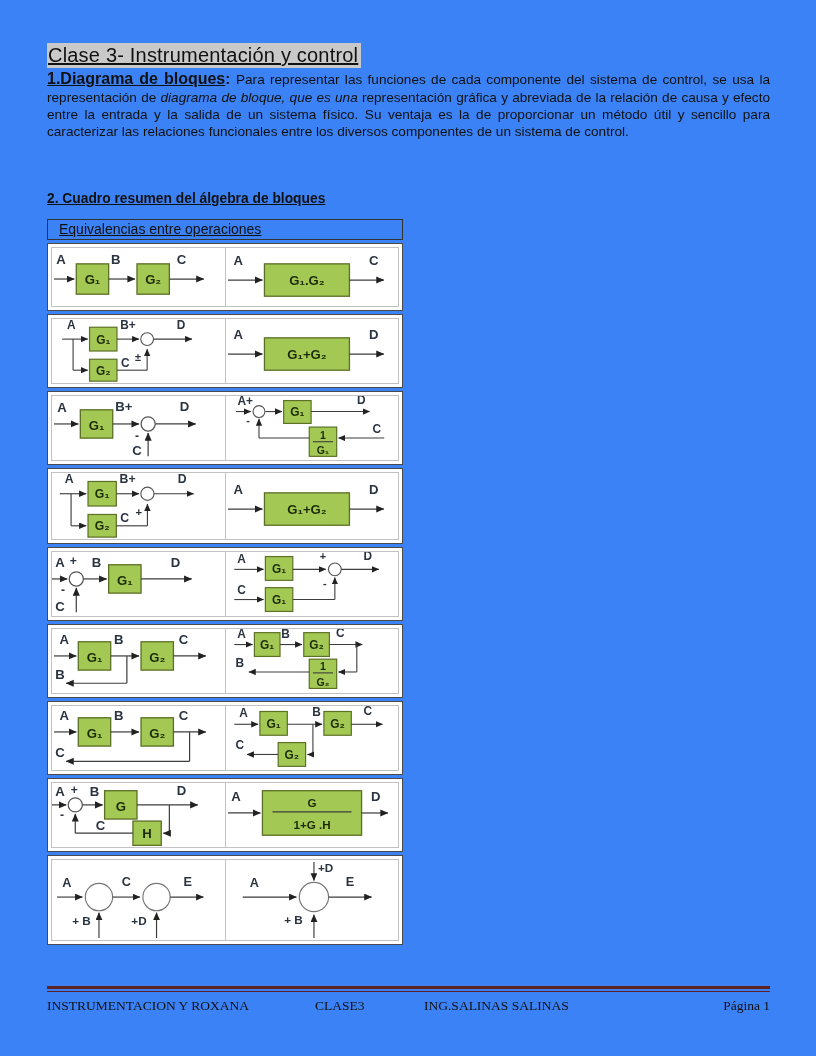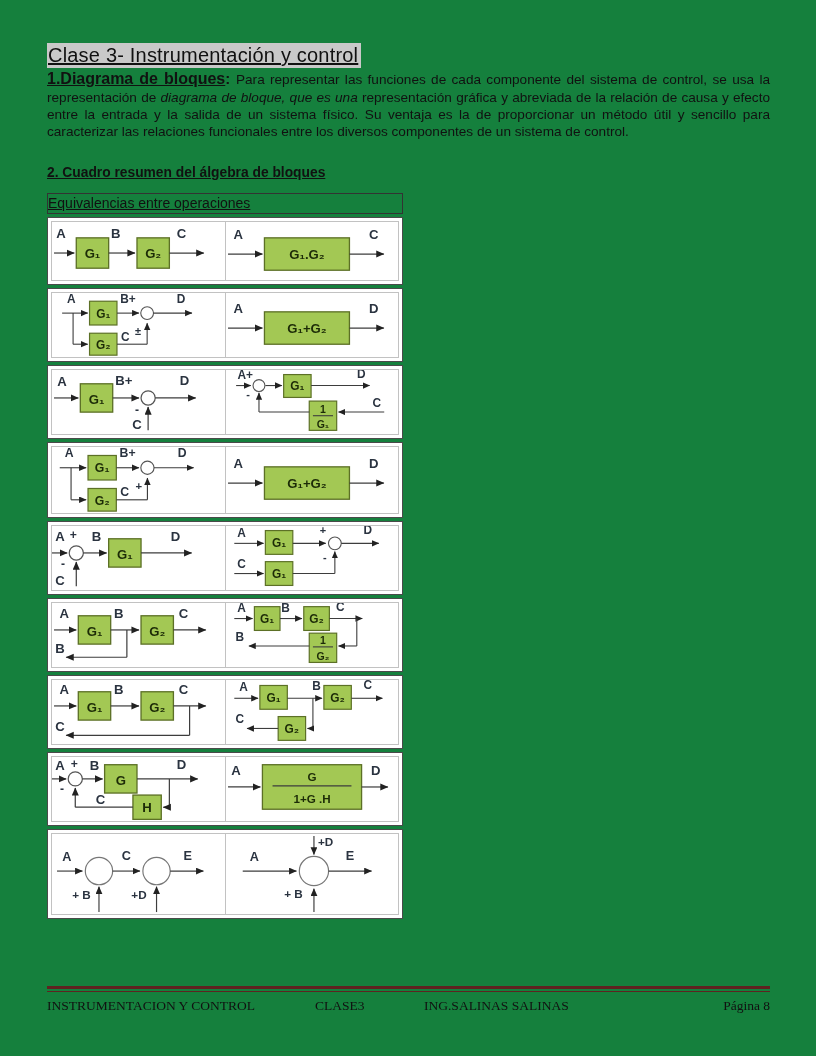--- a/index.html
+++ b/index.html
@@ -1,26 +1,26 @@
 <!DOCTYPE html>
 <html><head>
 <meta charset="utf-8">
 <style>
   html,body{margin:0;padding:0;background:#888;}
-  .page{position:relative;width:816px;height:1056px;background:#15803d;margin:0 auto;
+  .page{position:relative;width:816px;height:1056px;background:#3b82f6;margin:0 auto;
         font-family:"Liberation Sans",sans-serif;color:#111;overflow:hidden;}
   .content{position:absolute;left:47px;top:44px;width:723px;}
   .title{font-size:20px;letter-spacing:.2px;}
   .title .hl{background:#c9c9c9;text-decoration:underline;padding:1px 3px 2px 1px;}
   .intro{margin-top:2px;font-size:13.6px;line-height:1.26;text-align:justify;}
   .intro .h2{font-size:16px;font-weight:bold;text-decoration:underline;}
   .intro .h2c{font-size:15px;font-weight:bold;}
-  .sec2{margin-top:24px;font-size:13.8px;font-weight:bold;text-decoration:underline;}
+  .sec2{margin-top:50px;font-size:13.8px;font-weight:bold;text-decoration:underline;}
   .tbl{margin-top:13px;width:356px;}
-  .eq-box{border:1px solid #333;padding:1px 4px 2px 0;font-size:14px;}
+  .eq-box{border:1px solid #333;padding:1px 4px 2px 11px;font-size:14px;}
   .eq-box span{text-decoration:underline;}
   .row{border:1px solid #4a4a4a;margin-top:3px;padding:3px;background:#fff;}
   .row-inner{border:1px solid #c2c2c2;display:flex;}
   .cell{flex:1;display:flex;align-items:center;justify-content:center;overflow:hidden;}
   .cell.left{border-right:1px solid #c2c2c2;}
   svg.dg{display:block;}
   .t{font:700 13px "Liberation Sans",sans-serif;fill:#2a3340;text-anchor:middle;}
   .s{font:700 12px "Liberation Sans",sans-serif;fill:#2a3340;text-anchor:middle;}
   .g{font:700 13px "Liberation Sans",sans-serif;fill:#1c2b07;text-anchor:middle;}
   .f{font:700 11.5px "Liberation Sans",sans-serif;fill:#1c2b07;text-anchor:middle;}
@@ -409,19 +409,19 @@
         </div>
       </div>
         </div>
 
     </div>
   </div>
 
   <div class="footer">
     <div class="fbar"></div>
     <div class="frow">
-      <span class="f-left">INSTRUMENTACION Y CONTROL</span>
+      <span class="f-left">INSTRUMENTACION Y ROXANA</span>
       <span class="f-c1">CLASE3</span>
       <span class="f-c2">ING.SALINAS SALINAS</span>
-      <span class="f-right">Página 8</span>
+      <span class="f-right">Página 1</span>
     </div>
   </div>
 </div>
 
 </body></html>

